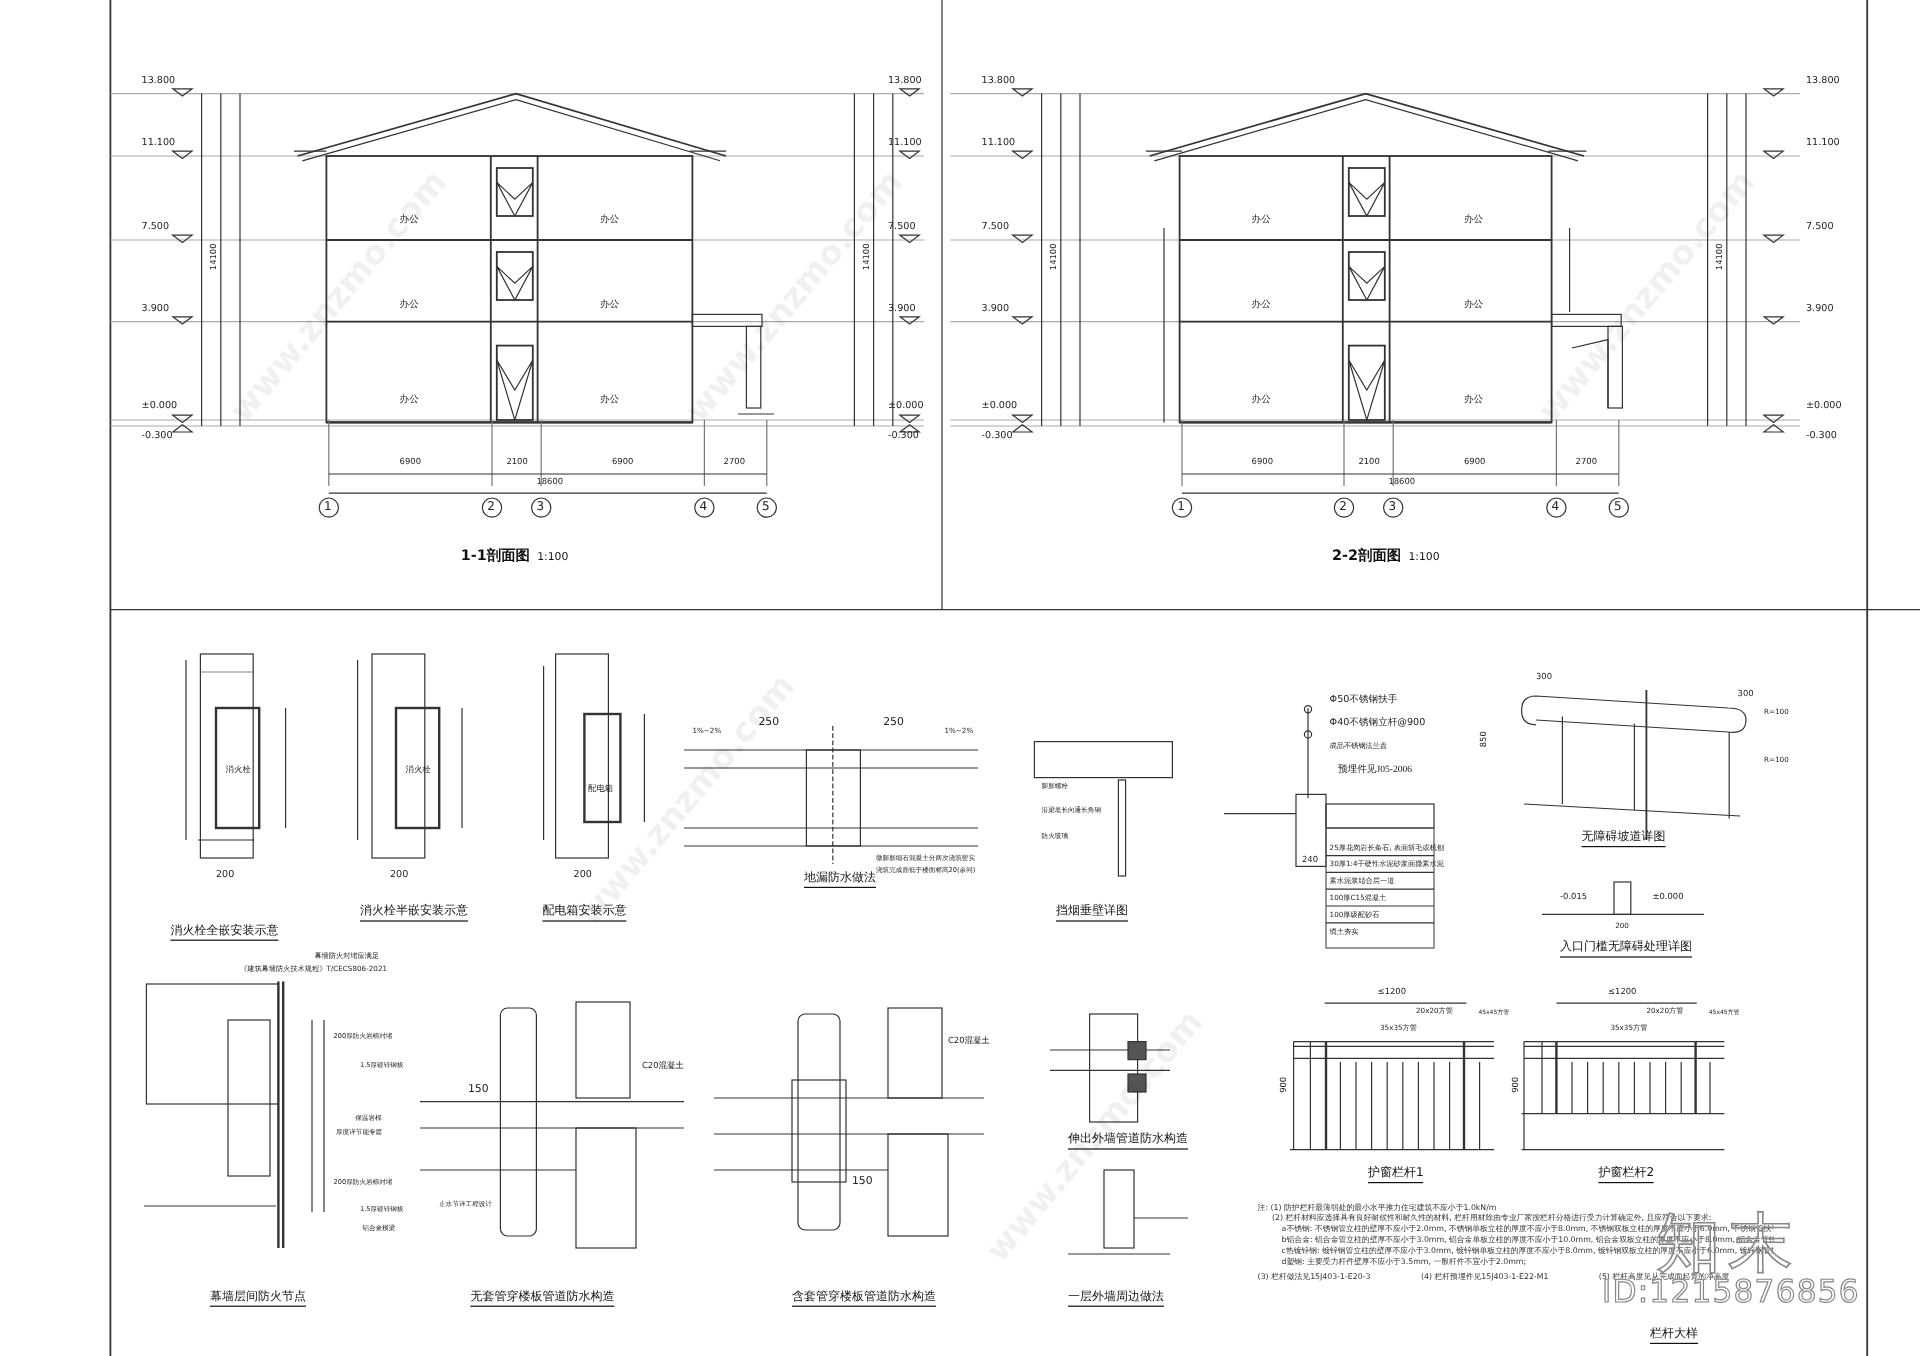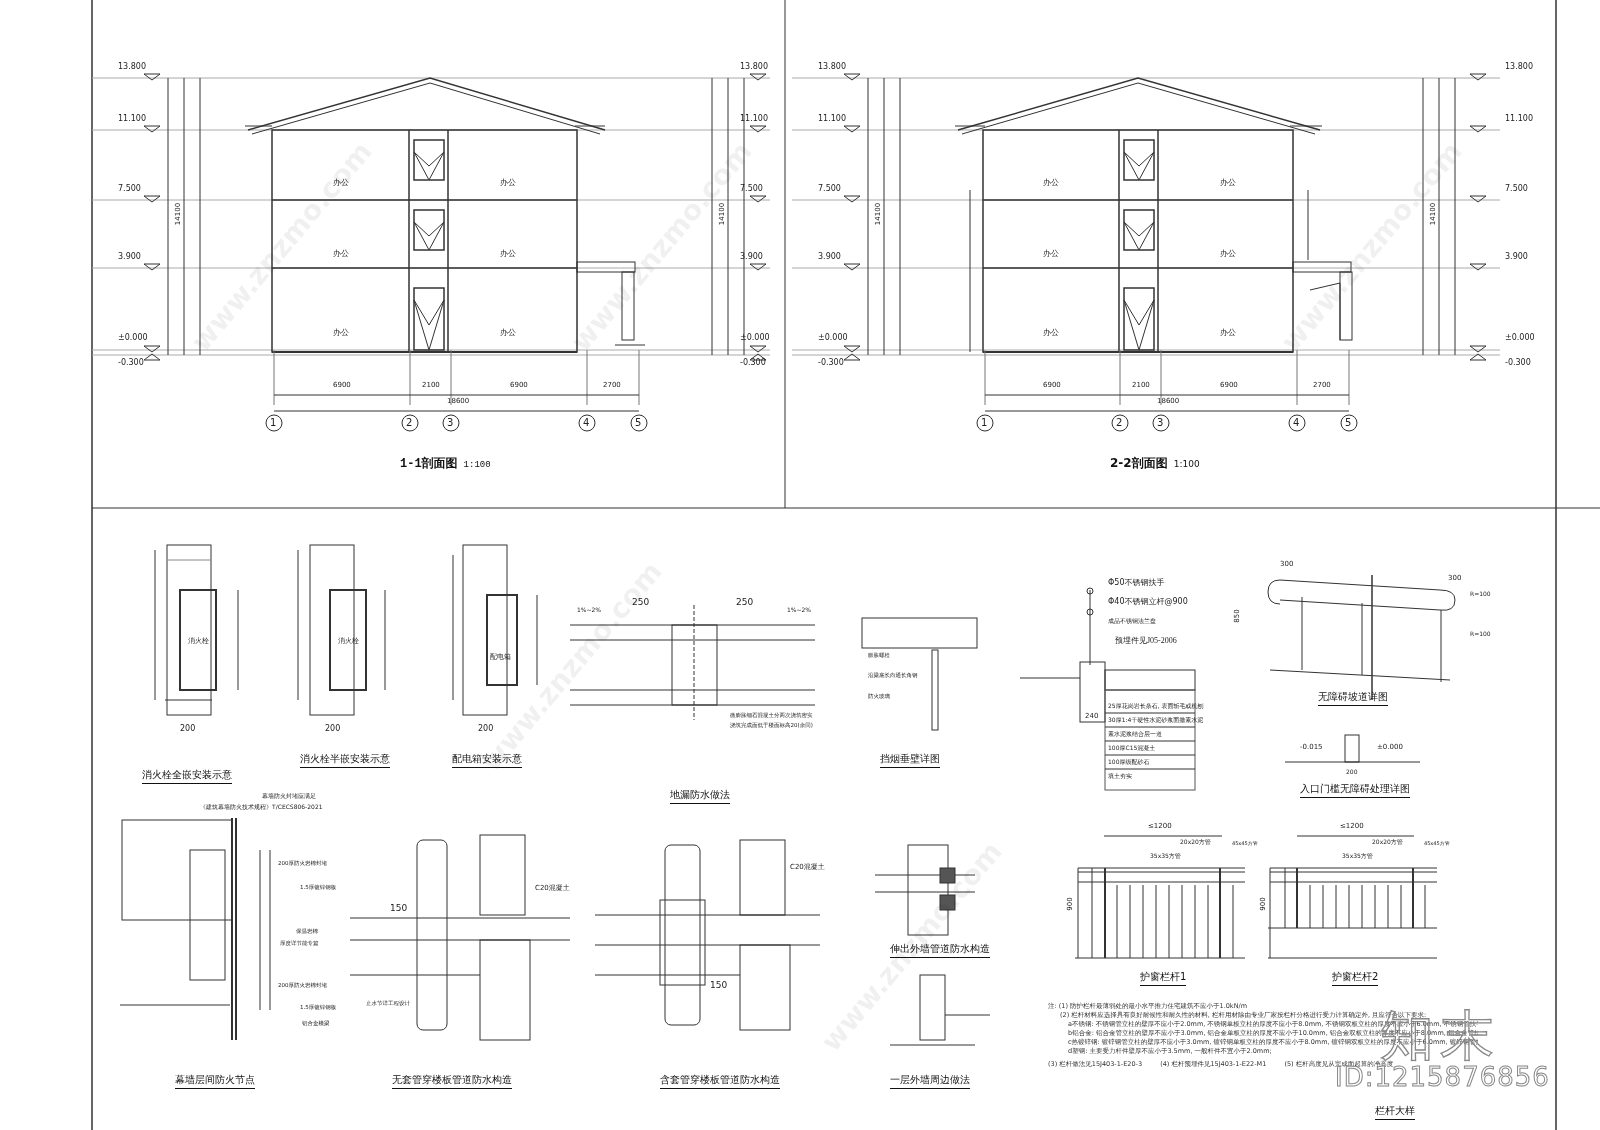--- a/index.html
+++ b/index.html
@@ -4,21 +4,21 @@
 <style>
   html,body{margin:0;padding:0;background:#fff;}
   body{width:1600px;height:1130px;position:relative;overflow:hidden;font-family:"DejaVu Sans",sans-serif;color:#222;}
   .sheet{position:absolute;left:0;top:0;width:1600px;height:1130px;}
   .title{position:absolute;font-size:12px;font-weight:bold;color:#111;white-space:nowrap;}
   .title .scale{font-size:9px;font-weight:normal;margin-left:6px;}
   .sub{position:absolute;font-size:10px;color:#111;white-space:nowrap;border-bottom:1.5px solid #111;padding-bottom:1px;}
   .note{position:absolute;left:1048px;top:1002px;font-size:6.5px;line-height:9px;color:#333;width:430px;}
   .note div{white-space:nowrap;overflow:hidden;}
   .refs{position:absolute;left:1048px;top:1060px;font-size:6.5px;color:#333;white-space:nowrap;}
-  .refs span{margin-right:16px;}
+  .refs span{margin-right:40px;}
   .wm-logo{position:absolute;left:1380px;top:1000px;font-size:54px;color:transparent;-webkit-text-stroke:1.3px #888;letter-spacing:6px;}
   .wm-id{position:absolute;left:1335px;top:1062px;font-size:26px;color:transparent;-webkit-text-stroke:1px #888;letter-spacing:1px;white-space:nowrap;}
   .wm{position:absolute;font-size:28px;color:rgba(0,0,0,0.06);transform:rotate(-50deg);white-space:nowrap;font-weight:bold;}
 </style>
 </head>
 <body>
 
 <div class="sheet">
 
 <svg width="1600" height="1130" viewBox="0 0 1600 1130" style="position:absolute;left:0;top:0;">
@@ -331,21 +331,21 @@
   <span style="position:absolute;left:510px;top:381px;font-size:7px;">6900</span>
   <span style="position:absolute;left:603px;top:381px;font-size:7px;">2700</span>
   <span style="position:absolute;left:447px;top:397px;font-size:7px;">18600</span>
 
   <span style="position:absolute;left:270px;top:417px;font-size:10px;">1</span>
   <span style="position:absolute;left:406px;top:417px;font-size:10px;">2</span>
   <span style="position:absolute;left:447px;top:417px;font-size:10px;">3</span>
   <span style="position:absolute;left:583px;top:417px;font-size:10px;">4</span>
   <span style="position:absolute;left:635px;top:417px;font-size:10px;">5</span>
 
-  <div class="title" style="left:400px;top:455px;font-family:Liberation Mono, monospace;">
+  <div class="title" style="left:384px;top:455px;">
     <span>1-1剖面图</span><span class="scale">1:100</span>
   </div>
 </div>
 
 <div>
   <span style="position:absolute;left:818px;top:62px;font-size:8px;">13.800</span>
   <span style="position:absolute;left:818px;top:114px;font-size:8px;">11.100</span>
   <span style="position:absolute;left:818px;top:184px;font-size:8px;">7.500</span>
   <span style="position:absolute;left:818px;top:252px;font-size:8px;">3.900</span>
   <span style="position:absolute;left:818px;top:333px;font-size:8px;">±0.000</span>
@@ -393,21 +393,21 @@
 <span style="position:absolute;left:188px;top:636px;font-size:7px;">消火栓</span>
 <span style="position:absolute;left:338px;top:636px;font-size:7px;">消火栓</span>
 <span style="position:absolute;left:490px;top:652px;font-size:7px;font-family:Liberation Serif, serif;">配电箱</span>
 <span style="position:absolute;left:180px;top:724px;font-size:8px;">200</span>
 <span style="position:absolute;left:325px;top:724px;font-size:8px;">200</span>
 <span style="position:absolute;left:478px;top:724px;font-size:8px;">200</span>
 
 <div class="sub" style="left:142px;top:752px;margin-top:16px;">消火栓全嵌安装示意</div>
 <div class="sub" style="left:300px;top:752px;">消火栓半嵌安装示意</div>
 <div class="sub" style="left:452px;top:752px;">配电箱安装示意</div>
-<div class="sub" style="left:670px;top:788px;">地漏防水做法</div>
+<div class="sub" style="left:670px;top:724px;">地漏防水做法</div>
 <div class="sub" style="left:880px;top:752px;">挡烟垂壁详图</div>
 
 <span style="position:absolute;left:632px;top:597px;font-size:9px;">250</span>
 <span style="position:absolute;left:736px;top:597px;font-size:9px;">250</span>
 <span style="position:absolute;left:577px;top:606px;font-size:6px;">1%~2%</span>
 <span style="position:absolute;left:787px;top:606px;font-size:6px;">1%~2%</span>
 <span style="position:absolute;left:730px;top:712px;font-size:5.5px;">微膨胀细石混凝土分两次浇筑密实</span>
 <span style="position:absolute;left:730px;top:722px;font-size:5.5px;">浇筑完成面低于楼面标高20(余同)</span>
 
 <span style="position:absolute;left:868px;top:652px;font-size:5.5px;">膨胀螺栓</span>

